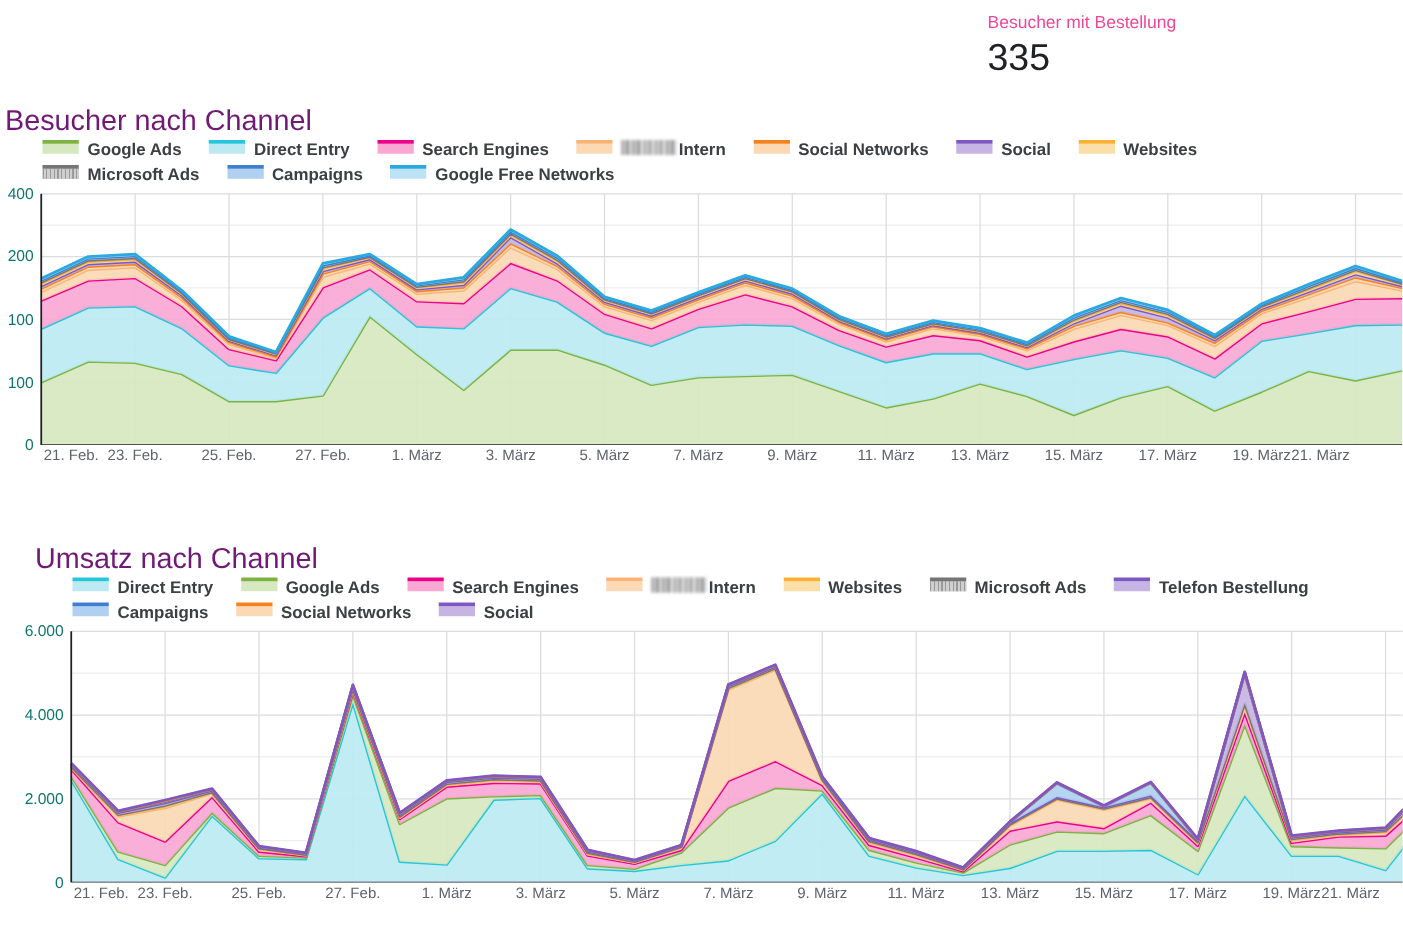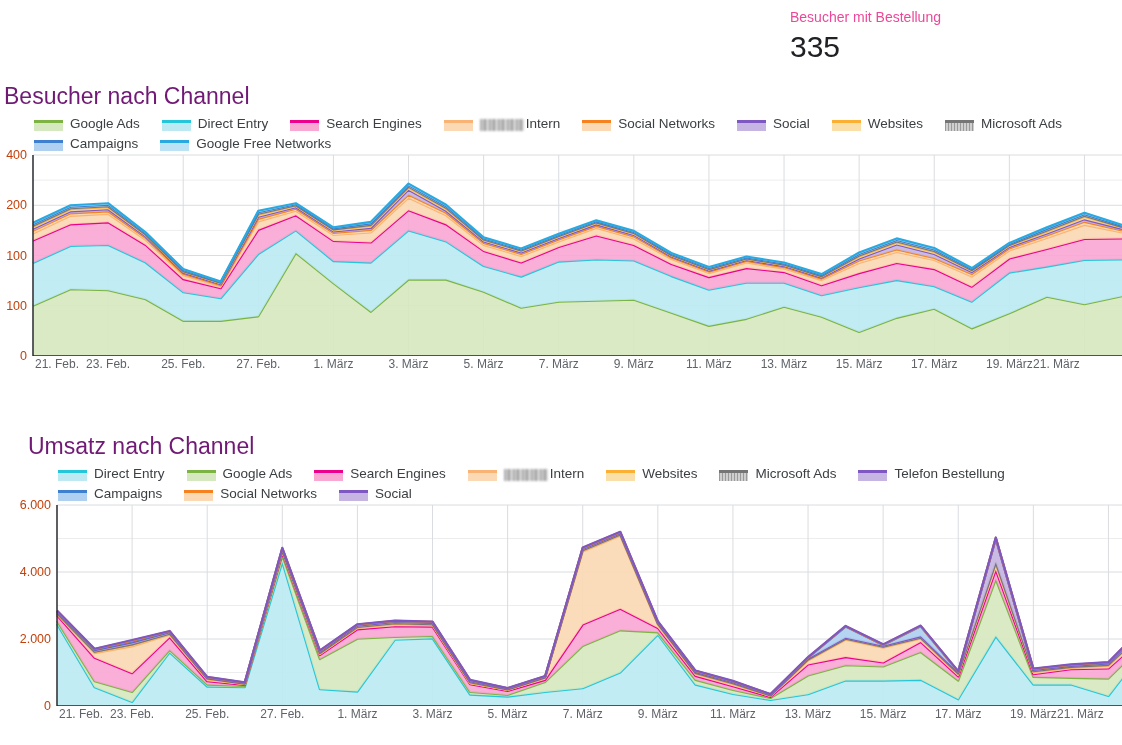--- a/index.html
+++ b/index.html
@@ -35,22 +35,22 @@
     font-size:23px; color:#701a75; line-height:28px;
     margin:0 0 2px 4px; font-weight:400; white-space:nowrap;
   }
 
   
   .legend{
     display:flex; flex-wrap:wrap; align-items:center;
     padding-left:34px; column-gap:0px; row-gap:1px;
   }
   .legend-item{
-    display:flex; align-items:flex-end; height:19px;
-    margin-right:22px; white-space:nowrap;
+    display:flex; align-items:flex-start; height:19px;
+    margin-right:22px; white-space:nowrap;font-weight:bold;
   }
   .legend-swatch{
     width:29px; height:11px; margin-right:7px; position:relative;
     flex:0 0 auto;
   }
   .legend-swatch .sw-fill{
     position:absolute; left:0; right:0; bottom:0; height:8px;
   }
   .legend-swatch .sw-line{
     position:absolute; left:0; right:0; top:0; height:3px;
@@ -76,21 +76,21 @@
   .plot-wrap{ position:relative; width:1122px; }
   .plot-svg{ display:block; }
   .xaxis{
     position:relative; height:20px; margin-top:1px;
   }
   .xtick{
     position:absolute; top:0; font-size:12px; color:#5f6368;
     transform:translateX(-50%); white-space:nowrap;
   }
   .ylab{
-    position:absolute; font-size:12.5px; color:#c2410c;
+    position:absolute; font-size:12.5px; color:#0f766e;
     text-align:right; transform:translateY(-50%); white-space:nowrap;
   }
 </style>
 </head>
 <body>
 
 <div class="kpi-strip">
   <div class="kpi" id="kpi-orders">
     <div class="kpi-label">Besucher mit Bestellung</div>
     <div class="kpi-value">335</div>

